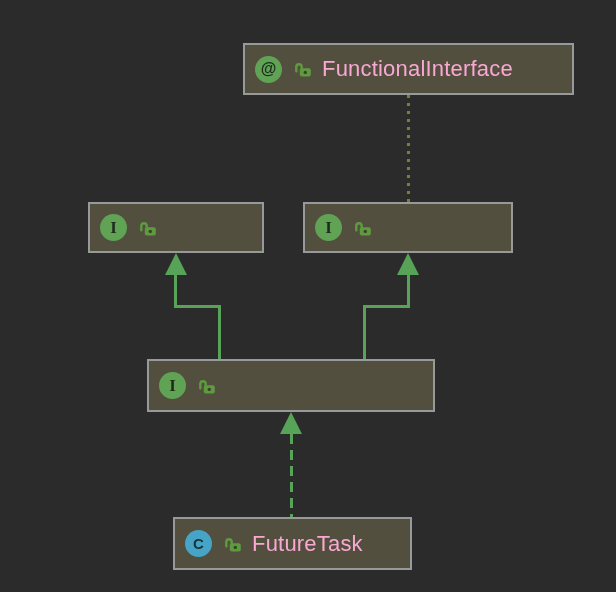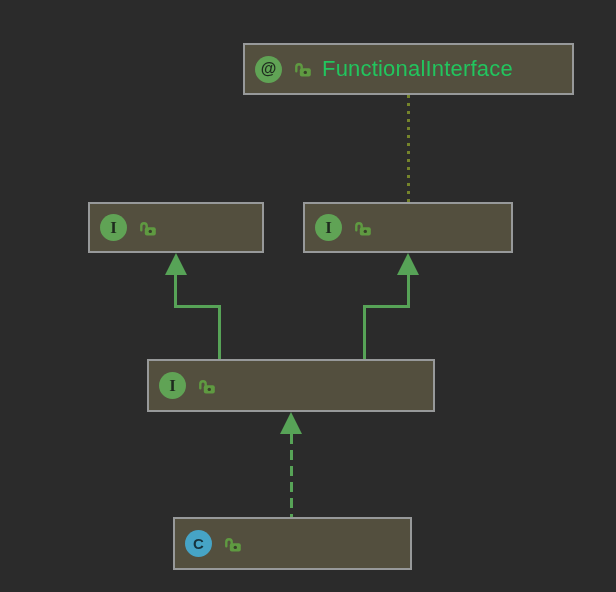--- a/index.html
+++ b/index.html
@@ -36,21 +36,21 @@
     line-height: 1;
   }
   .badge-green { background: #60a355; color: #1e2b1e; }
   .badge-blue  { background: #46a4c6; color: #16333d; }
   .badge-i  { font-family: "Liberation Serif", serif; font-size: 17px; font-weight: bold; }
   .badge-at { font-size: 16px; font-weight: bold; }
   .badge-c  { font-size: 15px; font-weight: bold; }
   .lock { flex: 0 0 auto; margin-left: 2px; }
   .label {
     font-size: 22px;
-    color: #22c55e;
+    color: #f9a8d4;
     letter-spacing: 0.2px;
     white-space: nowrap;
   }
   .seg { position: absolute; background: #57a357; }
   .arrowhead {
     position: absolute;
     width: 0; height: 0;
     border-left: 11px solid transparent;
     border-right: 11px solid transparent;
     border-bottom: 22px solid #57a357;
@@ -123,15 +123,16 @@
     </svg>
   </div>
 
   <div class="node" style="left:173px; top:517px; width:239px; height:53px;">
     <span class="badge badge-blue badge-c">C</span>
     <svg class="lock" width="20" height="20" viewBox="0 0 20 20">
       <path d="M3.3 12.3 V7.9 A2.7 2.7 0 0 1 8.7 7.9 V9.4" fill="none" stroke="#5f9a41" stroke-width="2.4" stroke-linecap="round"></path>
       <rect x="6.8" y="9.2" width="11" height="8.3" rx="2" fill="#5f9a41"></rect>
       <circle cx="12.3" cy="13.4" r="1.7" fill="#384029"></circle>
     </svg>
+    <span class="label">FutureTask</span>
   </div>
 
 </div>
 
 </body></html>

